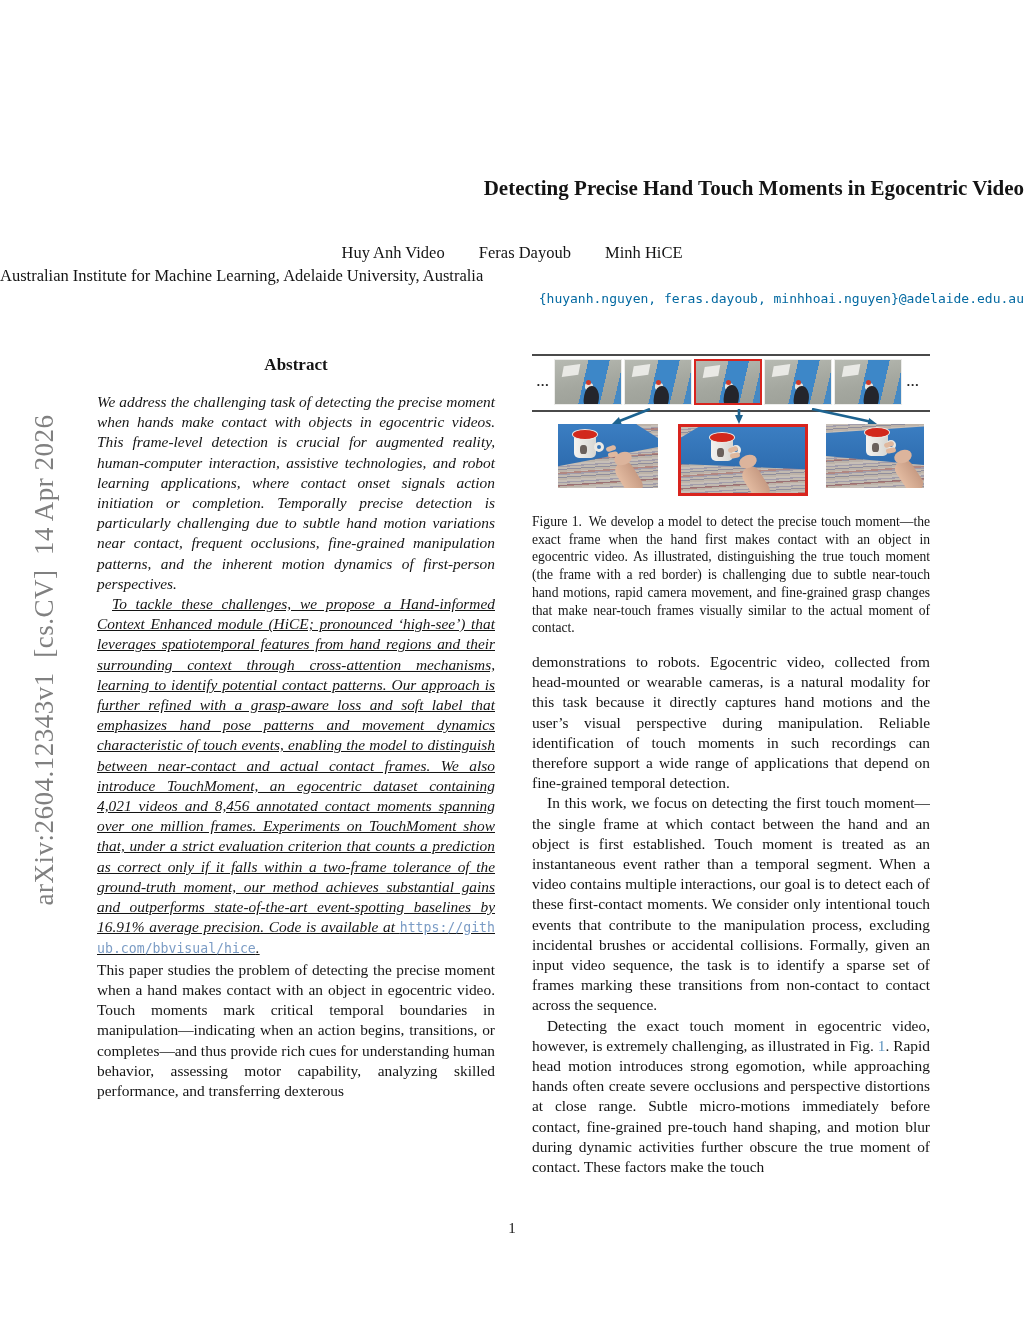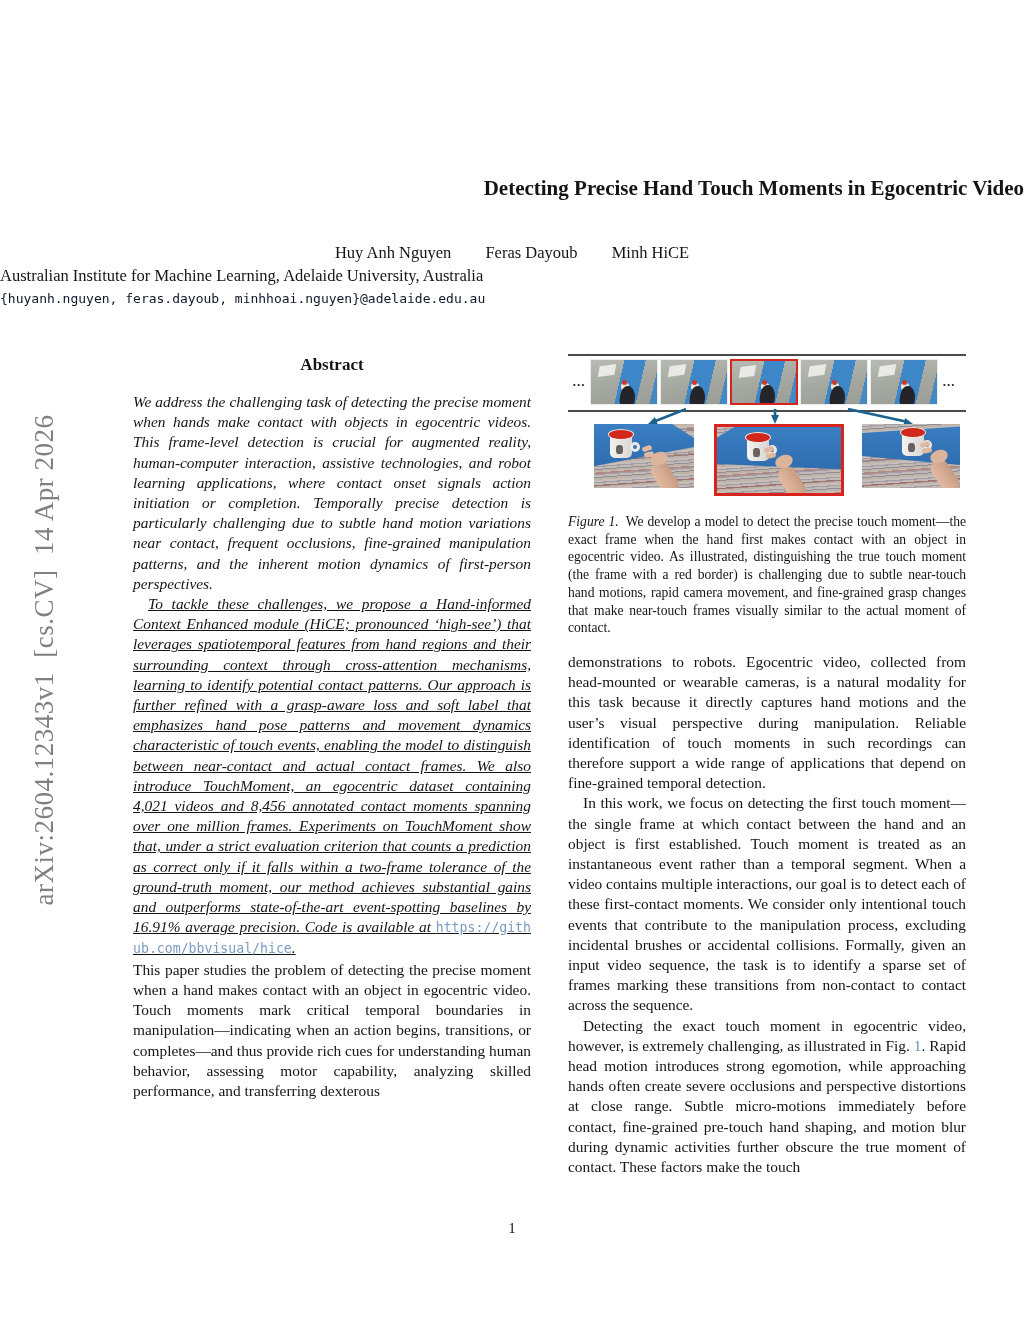--- a/index.html
+++ b/index.html
@@ -21,25 +21,25 @@
   }
   .authors{
     position:absolute;top:243px;left:0;width:100%;text-align:center;font-size:16.5px;
   }
   .authors span{display:inline-block;}
   .authors span + span{margin-left:30px;}
   .affiliation{
     position:absolute;top:266px;left:0;width:100%;text-align:left;font-size:16.5px;
   }
   .emails{
-    position:absolute;top:291px;left:0;width:100%;text-align:left;
-    font-family:"DejaVu Sans Mono", monospace;font-size:13px;color:#0f172a;
-  }
-  
-  .col{position:absolute;width:398px;text-align:justify;margin-left:36px;}
+    position:absolute;top:291px;left:0;width:100%;text-align:right;
+    font-family:"DejaVu Sans Mono", monospace;font-size:13px;color:#0369a1;
+  }
+  
+  .col{position:absolute;width:398px;text-align:justify;}
   .col-left{left:97px;top:355px;}
   .col-right{left:532px;top:350px;}
   .abstract-heading{
     text-align:center;font-size:17px;font-weight:bold;margin:0 0 17px 0;
   }
   .abs-par{
     font-style:italic;font-size:15.4px;line-height:20.2px;margin:0;
   }
   .abs-par.indent{text-indent:15px;text-decoration:underline;}
   .mono-link{
@@ -112,34 +112,34 @@
   .photo-mid   .forearm{left:66px;top:38px;transform:rotate(-32deg);}
   .photo-mid   .palm{left:58px;top:28px;transform:rotate(-20deg);}
   .photo-mid   .finger.f1{left:47px;top:20px;transform:rotate(-18deg);}
   .photo-mid   .finger.f2{left:49px;top:26px;transform:rotate(-12deg);}
   .photo-right .forearm{left:74px;top:34px;transform:rotate(-34deg);}
   .photo-right .palm{left:68px;top:26px;transform:rotate(-20deg);}
   .photo-right .finger.f1{left:58px;top:18px;transform:rotate(-18deg);}
   .photo-right .finger.f2{left:60px;top:24px;transform:rotate(-12deg);}
   
   .fig-caption{font-size:13.6px;line-height:17.7px;margin:15px 0 0 0;text-align:justify;}
-  .cap-label{margin-right:7px;font-style:italic;}
+  .cap-label{margin-right:7px;}
   .rc-par1{margin-top:15px;}
   
   .page-number{position:absolute;top:1220px;left:0;width:100%;text-align:center;font-size:15px;}
 </style>
 </head>
 <body>
 
 <div class="arxiv-side">arXiv:2604.12343v1  [cs.CV]  14 Apr 2026</div>
 
 <div class="paper-title">Detecting Precise Hand Touch Moments in Egocentric Video</div>
 
 <div class="authors">
-  <span>Huy Anh Nguyen</span>
+  <span>Huy Anh Video</span>
   <span>Feras Dayoub</span>
   <span>Minh HiCE</span>
 </div>
 <div class="affiliation">Australian Institute for Machine Learning, Adelaide University, Australia</div>
 <div class="emails">{huyanh.nguyen, feras.dayoub, minhhoai.nguyen}@adelaide.edu.au</div>
 
 <div class="col col-left">
   <div class="abstract-heading">Abstract</div>
   <p class="abs-par">We address the challenging task of detecting the precise moment when hands make contact with objects in egocentric videos. This frame-level detection is crucial for augmented reality, human-computer interaction, assistive technologies, and robot learning applications, where contact onset signals action initiation or completion. Temporally precise detection is particularly challenging due to subtle hand motion variations near contact, frequent occlusions, fine-grained manipulation patterns, and the inherent motion dynamics of first-person perspectives.</p>
   <p class="abs-par indent"><span>To tackle these challenges, we propose a Hand-informed Context Enhanced module (HiCE; pronounced ‘high-see’) that leverages spatiotemporal features from hand regions and their surrounding context through cross-attention mechanisms, learning to identify potential contact patterns. Our approach is further refined with a grasp-aware loss and soft label that emphasizes hand pose patterns and movement dynamics characteristic of touch events, enabling the model to distinguish between near-contact and actual contact frames. We also introduce TouchMoment, an egocentric dataset containing 4,021 videos and 8,456 annotated contact moments spanning over one million frames. Experiments on TouchMoment show that, under a strict evaluation criterion that counts a prediction as correct only if it falls within a two-frame tolerance of the ground-truth moment, our method achieves substantial gains and outperforms state-of-the-art event-spotting baselines by 16.91% average precision. Code is available at </span><a class="mono-link" href="#">https://github.com/bbvisual/hice</a><span>.</span></p>

